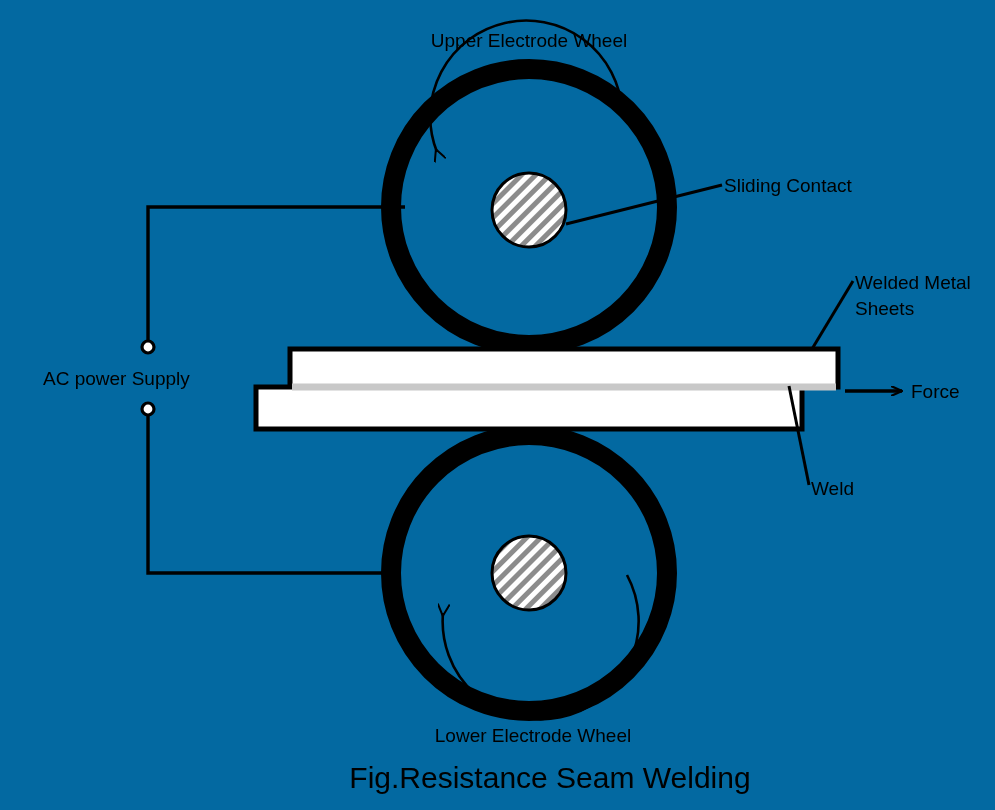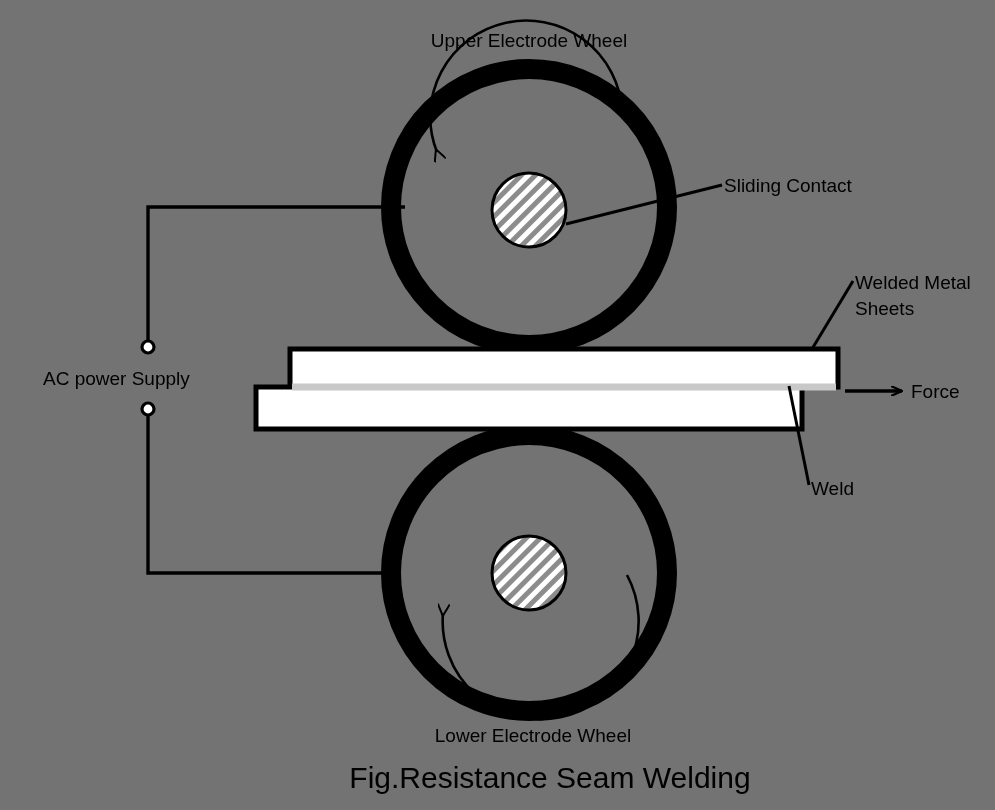--- a/index.html
+++ b/index.html
@@ -8,21 +8,21 @@
     background: #ffffff;
   }
   body {
     font-family: "Liberation Sans", sans-serif;
     color: #000000;
   }
   #diagram-root {
     position: relative;
     width: 995px;
     height: 810px;
-    background: #737373;
+    background: #0369a1;
     overflow: hidden;
   }
   #diagram-svg {
     position: absolute;
     left: 0;
     top: 0;
     width: 995px;
     height: 810px;
     display: block;
   }

